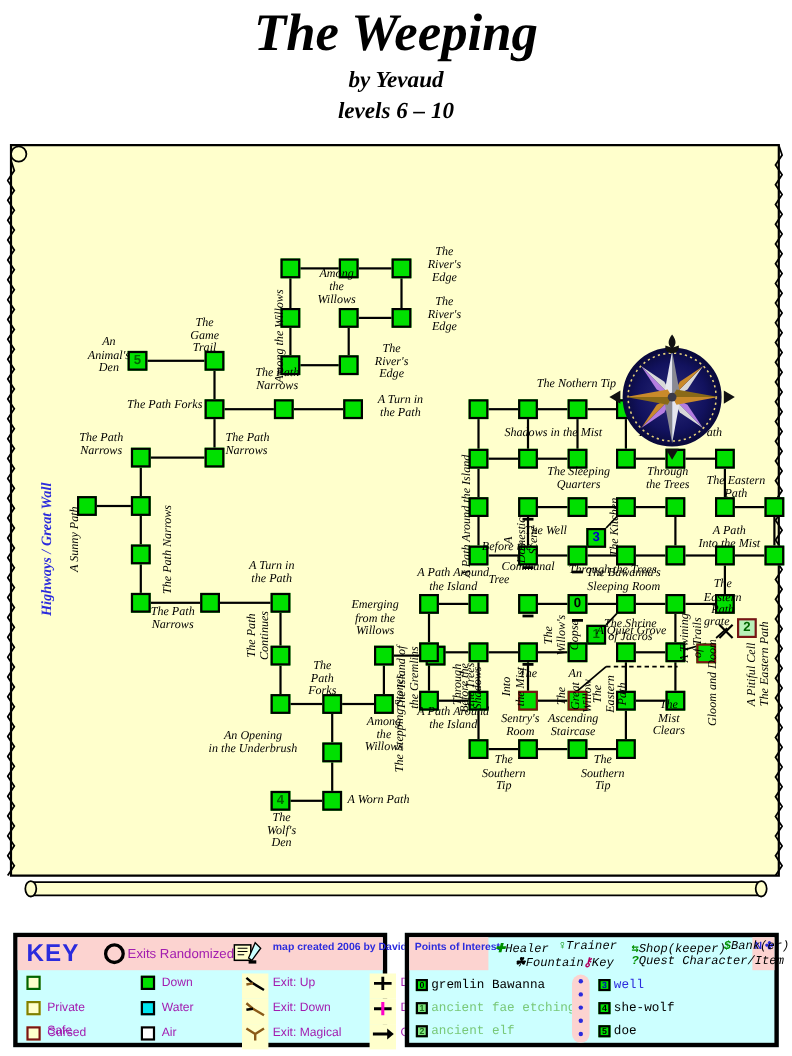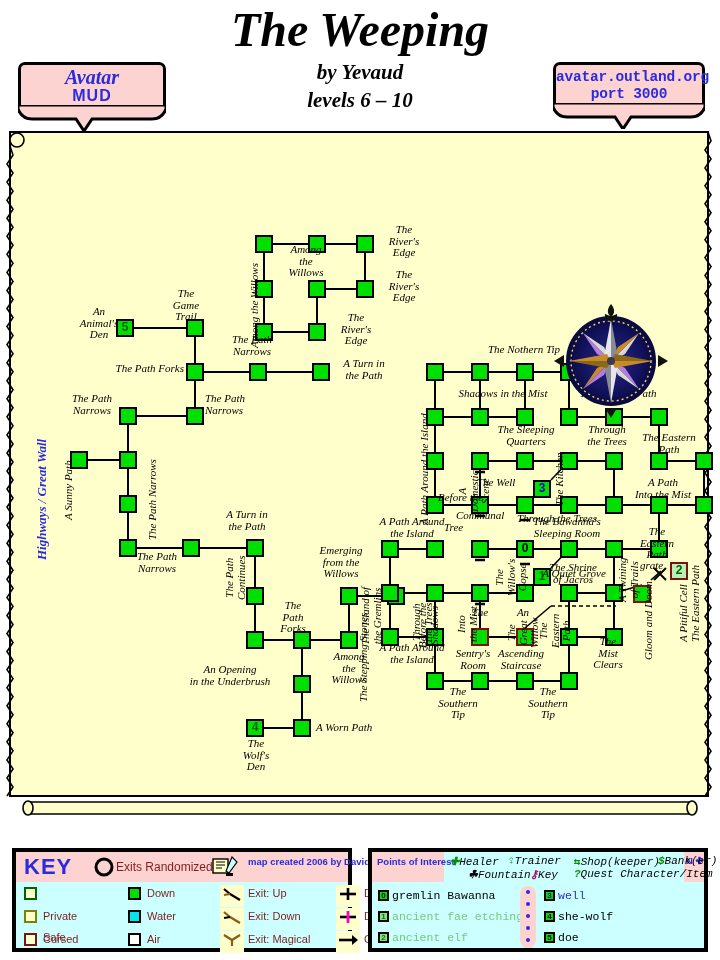--- a/index.html
+++ b/index.html
@@ -72,21 +72,21 @@
 
   
   #key-box{position:absolute;left:12px;top:848px;width:340px;height:104px;
      border:4px solid #000;background:#ccffff;box-sizing:border-box;}
   #poi-box{position:absolute;left:368px;top:848px;width:340px;height:104px;
      border:4px solid #000;background:#ccffff;box-sizing:border-box;}
 
   .key-head{position:absolute;left:0;top:0;width:100%;height:30px;background:#fcd3d0;}
   #key-title{position:absolute;left:8px;top:2px;font-family:"Liberation Sans",sans-serif;
     font-weight:bold;font-size:22px;color:#2b2bdd;letter-spacing:1px;}
-  .key-txt{font-family:"Liberation Sans",sans-serif;font-size:11px;color:#7f1d1d;
+  .key-txt{font-family:"Liberation Sans",sans-serif;font-size:11px;color:#a21caf;
     position:absolute;white-space:nowrap;}
   .sw{position:absolute;width:13px;height:13px;box-sizing:border-box;border:2px solid;}
 
   .poi-tag{position:absolute;left:0;top:0;width:72px;height:30px;background:#fcd3d0;}
   .poi-tag-r{position:absolute;right:0;top:0;width:20px;height:30px;background:#fcd3d0;}
   .poi-hdr{position:absolute;font-family:"Liberation Sans",sans-serif;font-size:9.5px;
     font-weight:bold;color:#2b2bdd;white-space:nowrap;}
   .poi-key{font-family:"Liberation Mono",monospace;font-size:11.5px;color:#000;
     position:absolute;white-space:nowrap;}
   .poi-hdr-item{font-family:"Liberation Mono",monospace;font-size:11px;color:#000;
@@ -97,43 +97,21 @@
   .poi-dots{position:absolute;width:16px;background:#fcd3d0;border-radius:8px;}
 </style>
 </head>
 <body>
 
 <div id="header">
   <div id="map-title">The Weeping</div>
   <div id="map-author">by Yevaud</div>
   <div id="map-levels">levels 6 – 10</div>
 
-  <div class="badge" style="left:18px;top:62px;width:148px;">
-    <div class="badge-body" style="height:44px;padding-top:2px;">
-      <div class="badge-l1">Avatar</div>
-      <div class="badge-l2">MUD</div>
-    </div>
-    <div class="badge-tailwrap">
-      <svg class="badge-tail" viewBox="0 0 148 26" preserveAspectRatio="none">
-        <path d="M0,0 L0,4 Q4,14 14,14 L58,14 L66,26 L74,14 L134,14 Q144,14 148,4 L148,0 Z" fill="#fcd3d0" stroke="#000" stroke-width="3"></path>
-      </svg>
-    </div>
-  </div>
-
-  <div class="badge" style="left:553px;top:62px;width:152px;">
-    <div class="badge-body" style="height:42px;padding-top:4px;">
-      <div class="badge-mono">avatar.outland.org</div>
-      <div class="badge-mono">port 3000</div>
-    </div>
-    <div class="badge-tailwrap">
-      <svg class="badge-tail" viewBox="0 0 152 26" preserveAspectRatio="none">
-        <path d="M0,0 L0,4 Q4,14 14,14 L62,14 L70,26 L78,14 L138,14 Q148,14 152,4 L152,0 Z" fill="#fcd3d0" stroke="#000" stroke-width="3"></path>
-      </svg>
-    </div>
-  </div>
+
 </div>
 
 <div id="sheet">
   <svg id="sheet-bg" viewBox="0 0 708 708">
     <path id="sheet-path" fill="#ffffcc" stroke="#000" stroke-width="2" d="M4,2 L702,2 L702,666 L4,666 Z"></path>
     <g id="torn-edges" stroke="#000" stroke-width="1.6" fill="none">
         <path d="M4,16 L7,25.02777777777778 L1,34.05555555555556 L7,43.08333333333333 L1,52.11111111111111 L7,61.13888888888889 L1,70.16666666666666 L7,79.19444444444444 L1,88.22222222222221 L7,97.25 L1,106.27777777777779 L7,115.30555555555556 L1,124.33333333333333 L7,133.36111111111111 L1,142.38888888888889 L7,151.41666666666669 L1,160.44444444444443 L7,169.47222222222223 L1,178.5 L7,187.52777777777777 L1,196.55555555555557 L7,205.58333333333334 L1,214.61111111111111 L7,223.63888888888889 L1,232.66666666666666 L7,241.69444444444443 L1,250.72222222222223 L7,259.75 L1,268.77777777777777 L7,277.80555555555554 L1,286.83333333333337 L7,295.86111111111114 L1,304.88888888888886 L7,313.91666666666663 L1,322.94444444444446 L7,331.97222222222223 L1,341 L7,350.02777777777777 L1,359.05555555555554 L7,368.0833333333333 L1,377.11111111111114 L7,386.13888888888886 L1,395.1666666666667 L7,404.19444444444446 L1,413.22222222222223 L7,422.25 L1,431.27777777777777 L7,440.30555555555554 L1,449.3333333333333 L7,458.36111111111114 L1,467.38888888888886 L7,476.4166666666667 L1,485.44444444444446 L7,494.47222222222223 L1,503.5 L7,512.5277777777778 L1,521.5555555555555 L7,530.5833333333333 L1,539.6111111111111 L7,548.6388888888889 L1,557.6666666666667 L7,566.6944444444445 L1,575.7222222222223 L7,584.75 L1,593.7777777777777 L7,602.8055555555555 L1,611.8333333333333 L7,620.8611111111111 L1,629.8888888888889 L7,638.9166666666667 L1,647.9444444444445 L7,656.9722222222223 L1,666"></path>
         <path d="M702,2 L705,10.972972972972974 L699,19.945945945945947 L705,28.91891891891892 L699,37.891891891891895 L705,46.86486486486487 L699,55.83783783783784 L705,64.8108108108108 L699,73.78378378378379 L705,82.75675675675676 L699,91.72972972972974 L705,100.70270270270271 L699,109.67567567567568 L705,118.64864864864866 L699,127.62162162162163 L705,136.5945945945946 L699,145.56756756756758 L705,154.54054054054055 L699,163.51351351351352 L705,172.48648648648648 L699,181.45945945945948 L705,190.43243243243242 L699,199.40540540540542 L705,208.37837837837836 L699,217.35135135135135 L705,226.32432432432432 L699,235.29729729729732 L705,244.27027027027026 L699,253.24324324324326 L705,262.2162162162162 L699,271.1891891891892 L705,280.16216216216213 L699,289.13513513513516 L705,298.1081081081081 L699,307.0810810810811 L705,316.05405405405406 L699,325.02702702702703 L705,334 L699,342.97297297297297 L705,351.94594594594594 L699,360.91891891891896 L705,369.8918918918919 L699,378.86486486486484 L705,387.8378378378378 L699,396.81081081081084 L705,405.7837837837838 L699,414.7567567567567 L705,423.7297297297297 L699,432.7027027027027 L705,441.6756756756757 L699,450.64864864864865 L705,459.6216216216216 L699,468.59459459459464 L705,477.56756756756755 L699,486.5405405405405 L705,495.5135135135135 L699,504.4864864864865 L705,513.4594594594595 L699,522.4324324324324 L705,531.4054054054054 L699,540.3783783783784 L705,549.3513513513514 L699,558.3243243243243 L705,567.2972972972973 L699,576.2702702702703 L705,585.2432432432432 L699,594.2162162162163 L705,603.1891891891892 L699,612.1621621621622 L705,621.1351351351351 L699,630.1081081081081 L705,639.081081081081 L699,648.0540540540541 L705,657.0270270270271 L699,666"></path>
       </g>
 

